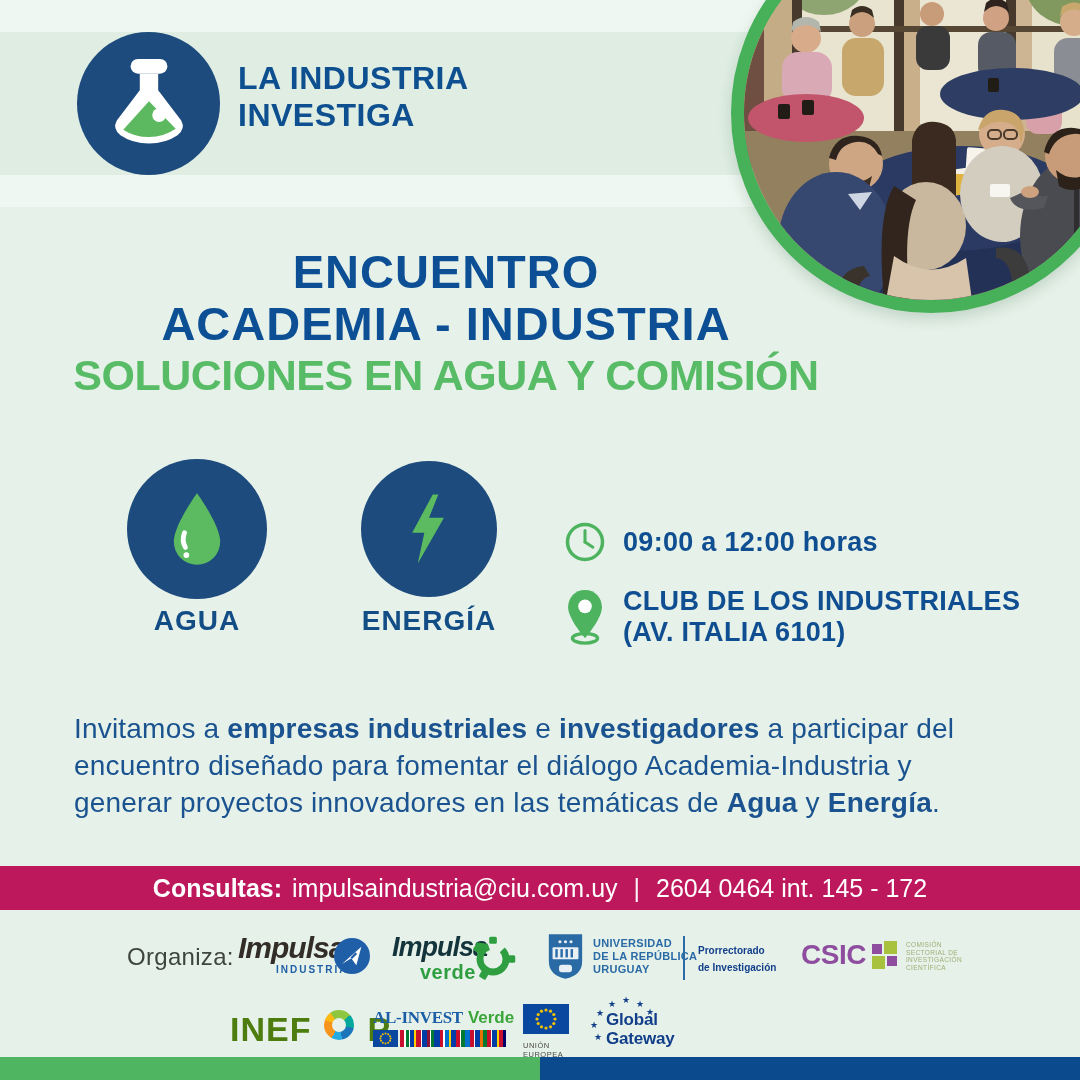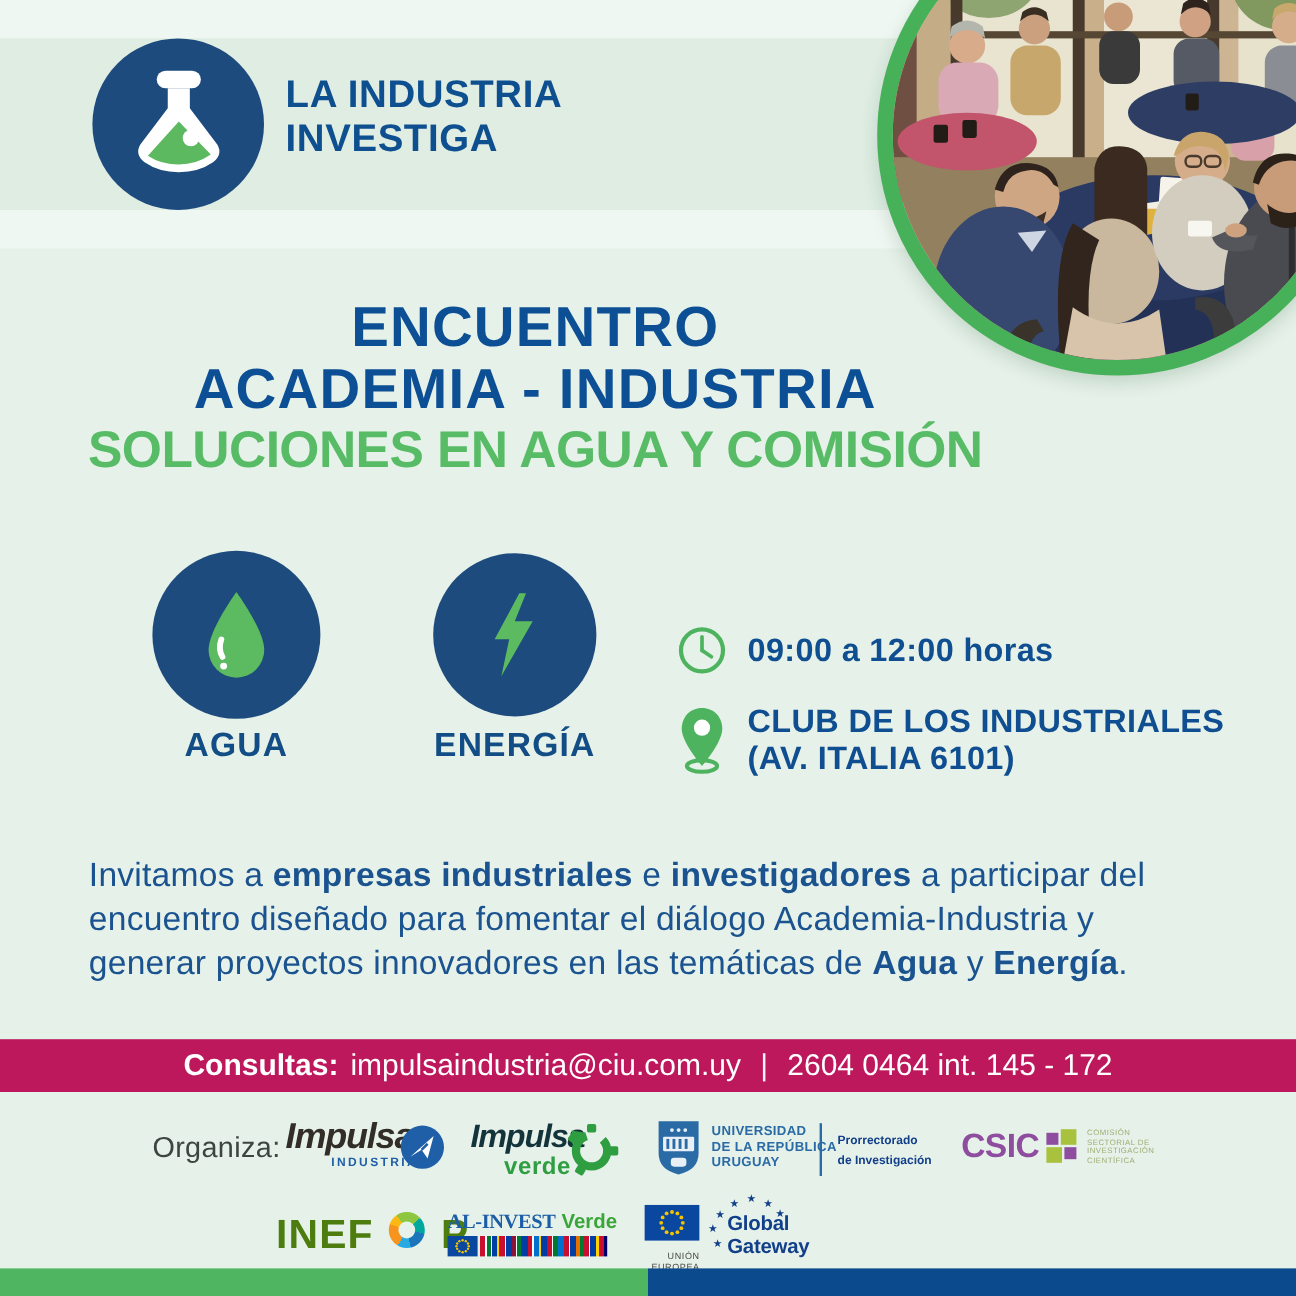--- a/index.html
+++ b/index.html
@@ -127,21 +127,21 @@
       #c8102e 0 4px,#fff 4px 6px,#007a33 6px 9px,#fff 9px 10px,#003da5 10px 14px,
       #ffd100 14px 16px,#c8102e 16px 21px,#fff 21px 22px,#003da5 22px 27px,#8a1538 27px 30px,
       #fff 30px 31px,#007a33 31px 34px,#003da5 34px 40px,#c8102e 40px 43px,#fff 43px 45px,
       #0072ce 45px 49px,#ffd100 49px 51px,#003da5 51px 56px,#c8102e 56px 60px,#fff 60px 61px,
       #007a33 61px 65px,#0072ce 65px 70px,#c8102e 70px 74px,#fff 74px 75px,#003da5 75px 80px,
       #e57200 80px 83px,#007a33 83px 87px,#c8102e 87px 91px,#fff 91px 92px,#003da5 92px 97px,
       #ffd100 97px 99px,#c8102e 99px 103px,#006 103px 106px);
   }
 
   
-  .eu-block{position:absolute;left:523px;top:1004px;width:60px;text-align:right;}
+  .eu-block{position:absolute;left:523px;top:1004px;width:60px;text-align:left;}
   .eu-block .caption{margin-top:3px;font-size:7.5px;color:#4a4a44;letter-spacing:.5px;}
 
   
   .gg{position:absolute;left:586px;top:1000px;width:110px;height:52px;color:#123f8a;}
   .gg .star{position:absolute;font-family:"DejaVu Sans",sans-serif;font-size:9px;line-height:9px;}
   .gg .txt{position:absolute;left:20px;top:10px;font-size:17px;font-weight:700;line-height:19px;letter-spacing:-.2px;}
 
   
   .bottom-strip-green{position:absolute;left:0;top:1057px;width:540px;height:23px;background:#4fb560;}
   .bottom-strip-blue{position:absolute;left:540px;top:1057px;width:540px;height:23px;background:#0b4a8c;}

